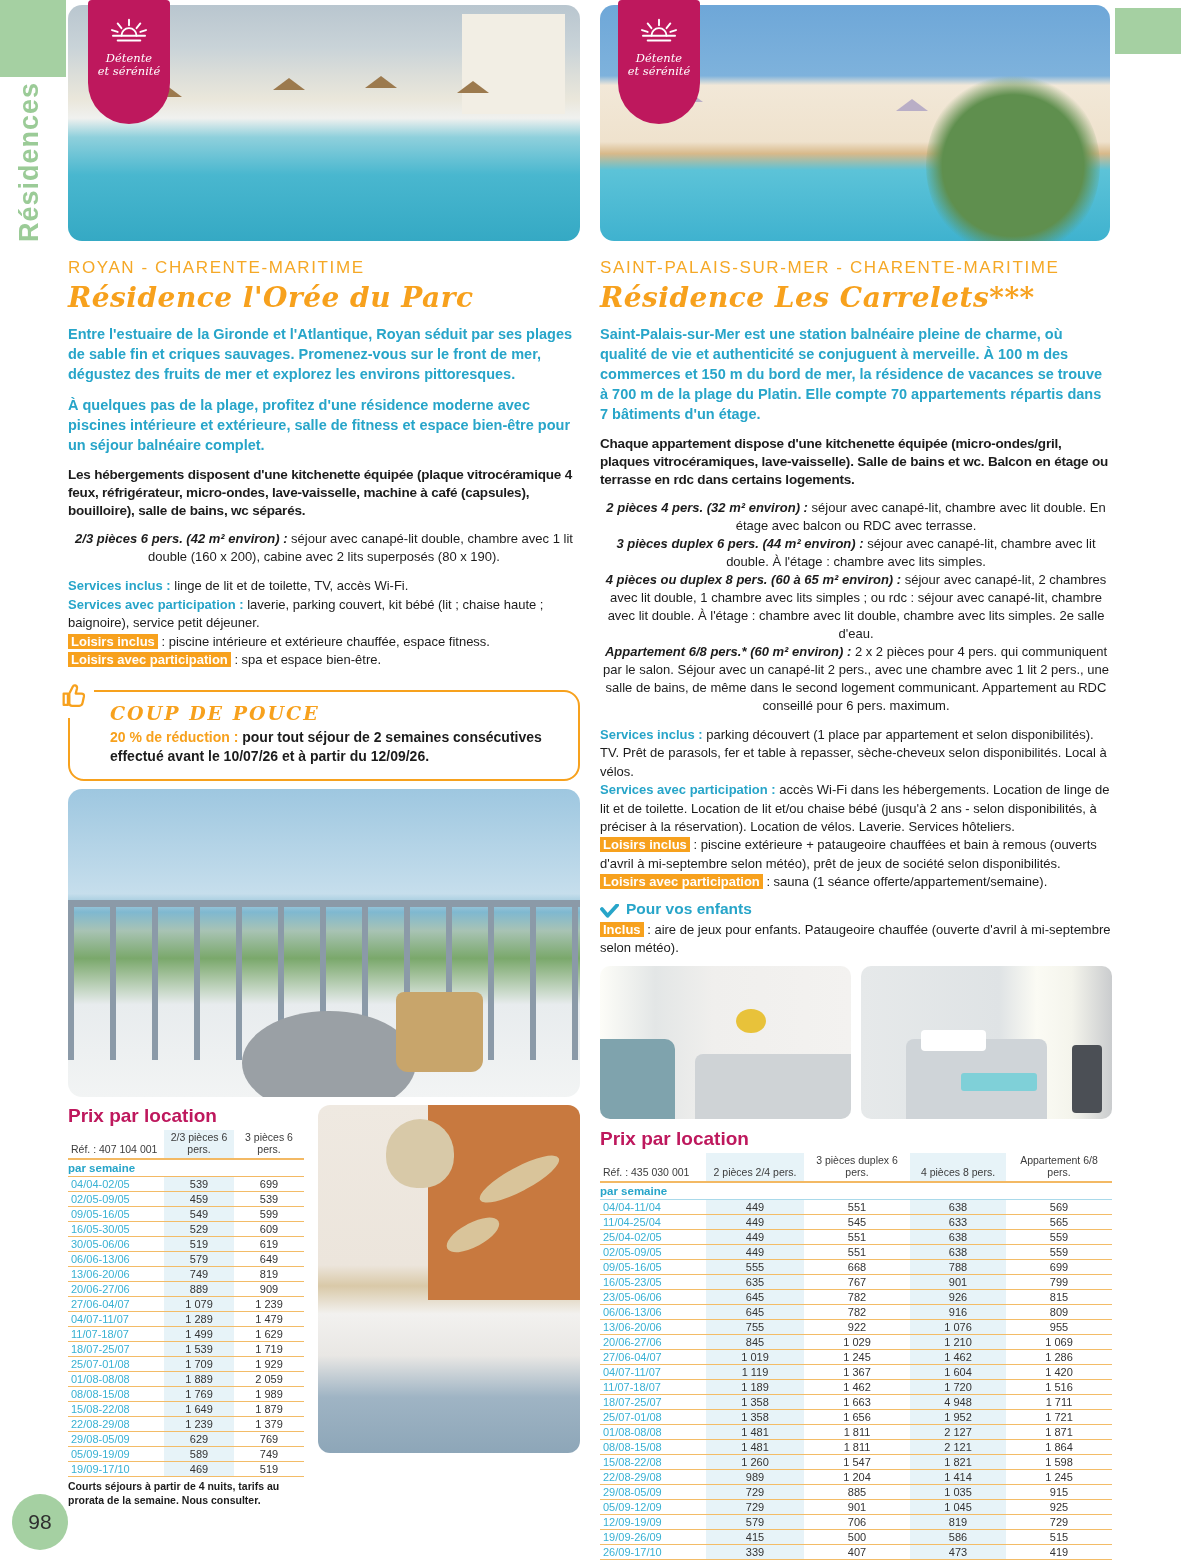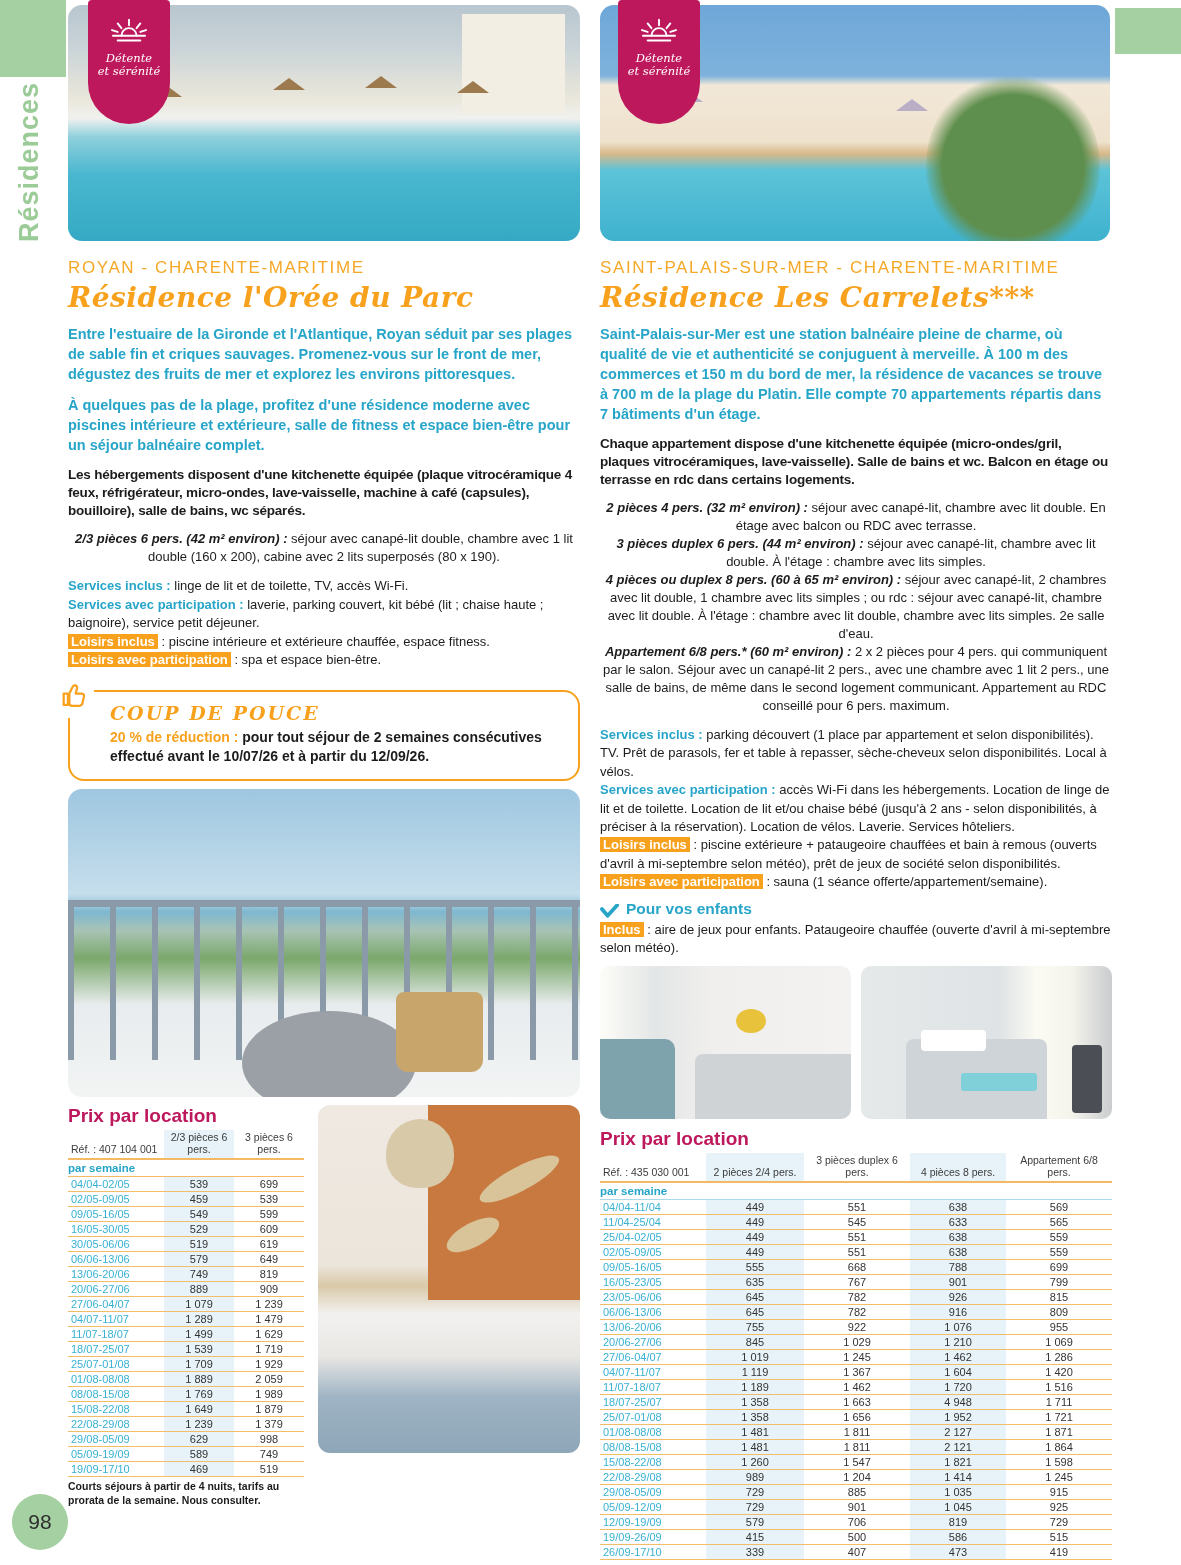--- a/index.html
+++ b/index.html
@@ -291,21 +291,21 @@
                 <td class="c-num">1 879</td>
               </tr>
               <tr>
                 <td class="c-date">22/08-29/08</td>
                 <td class="c-num">1 239</td>
                 <td class="c-num">1 379</td>
               </tr>
               <tr>
                 <td class="c-date">29/08-05/09</td>
                 <td class="c-num">629</td>
-                <td class="c-num">998</td>
+                <td class="c-num">769</td>
               </tr>
               <tr>
                 <td class="c-date">05/09-19/09</td>
                 <td class="c-num">589</td>
                 <td class="c-num">749</td>
               </tr>
               <tr>
                 <td class="c-date">19/09-17/10</td>
                 <td class="c-num">469</td>
                 <td class="c-num">519</td>

